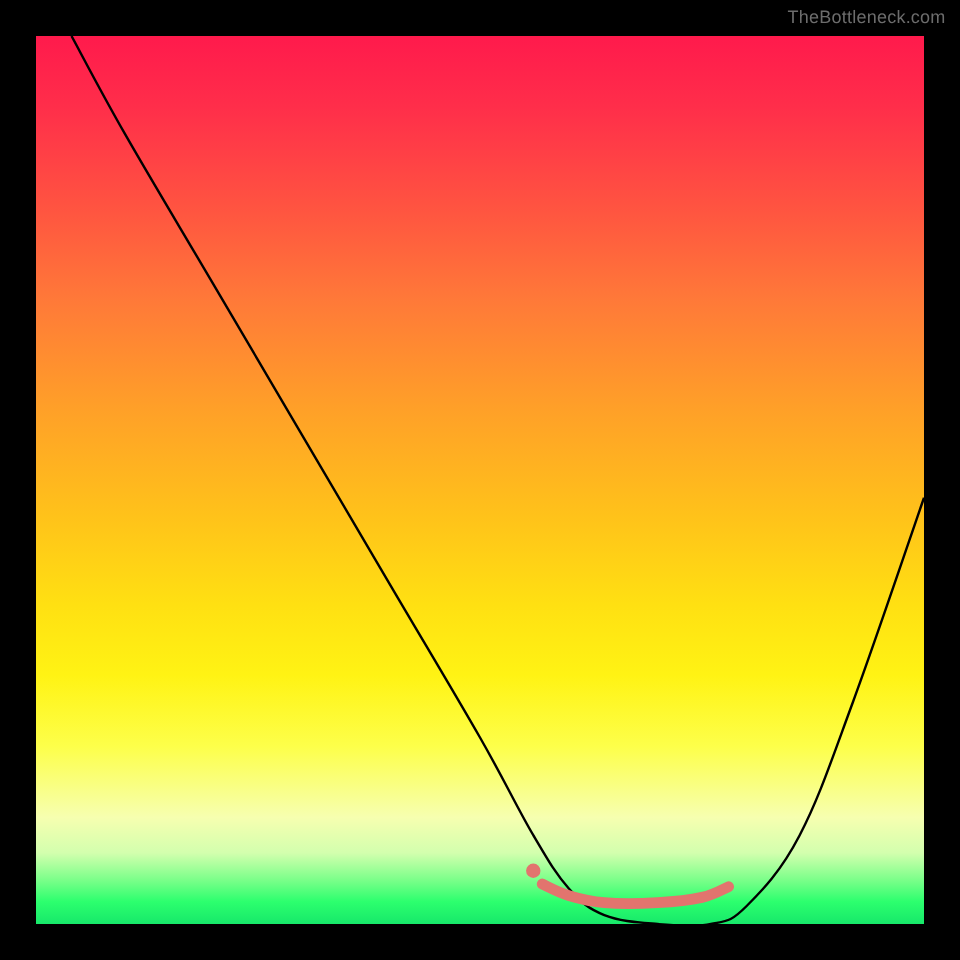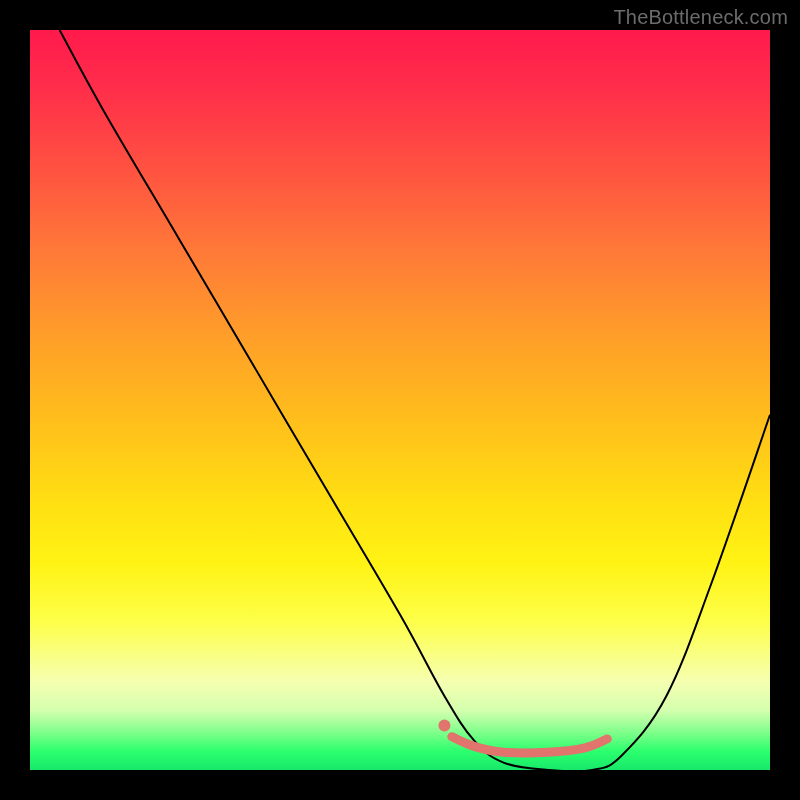--- a/index.html
+++ b/index.html
@@ -17,21 +17,21 @@
     left: 0;
     width: 800px;
     height: 800px;
     background: #000;
   }
   .watermark {
     position: absolute;
     top: 6px;
     right: 12px;
     color: #6c6c6c;
-    font-size: 20px;
+    font-size: 15px;
     font-weight: 400;
     letter-spacing: 0.2px;
     z-index: 50;
   }
   .plot {
     position: absolute;
     left: 30px;
     top: 30px;
     width: 740px;
     height: 740px;

